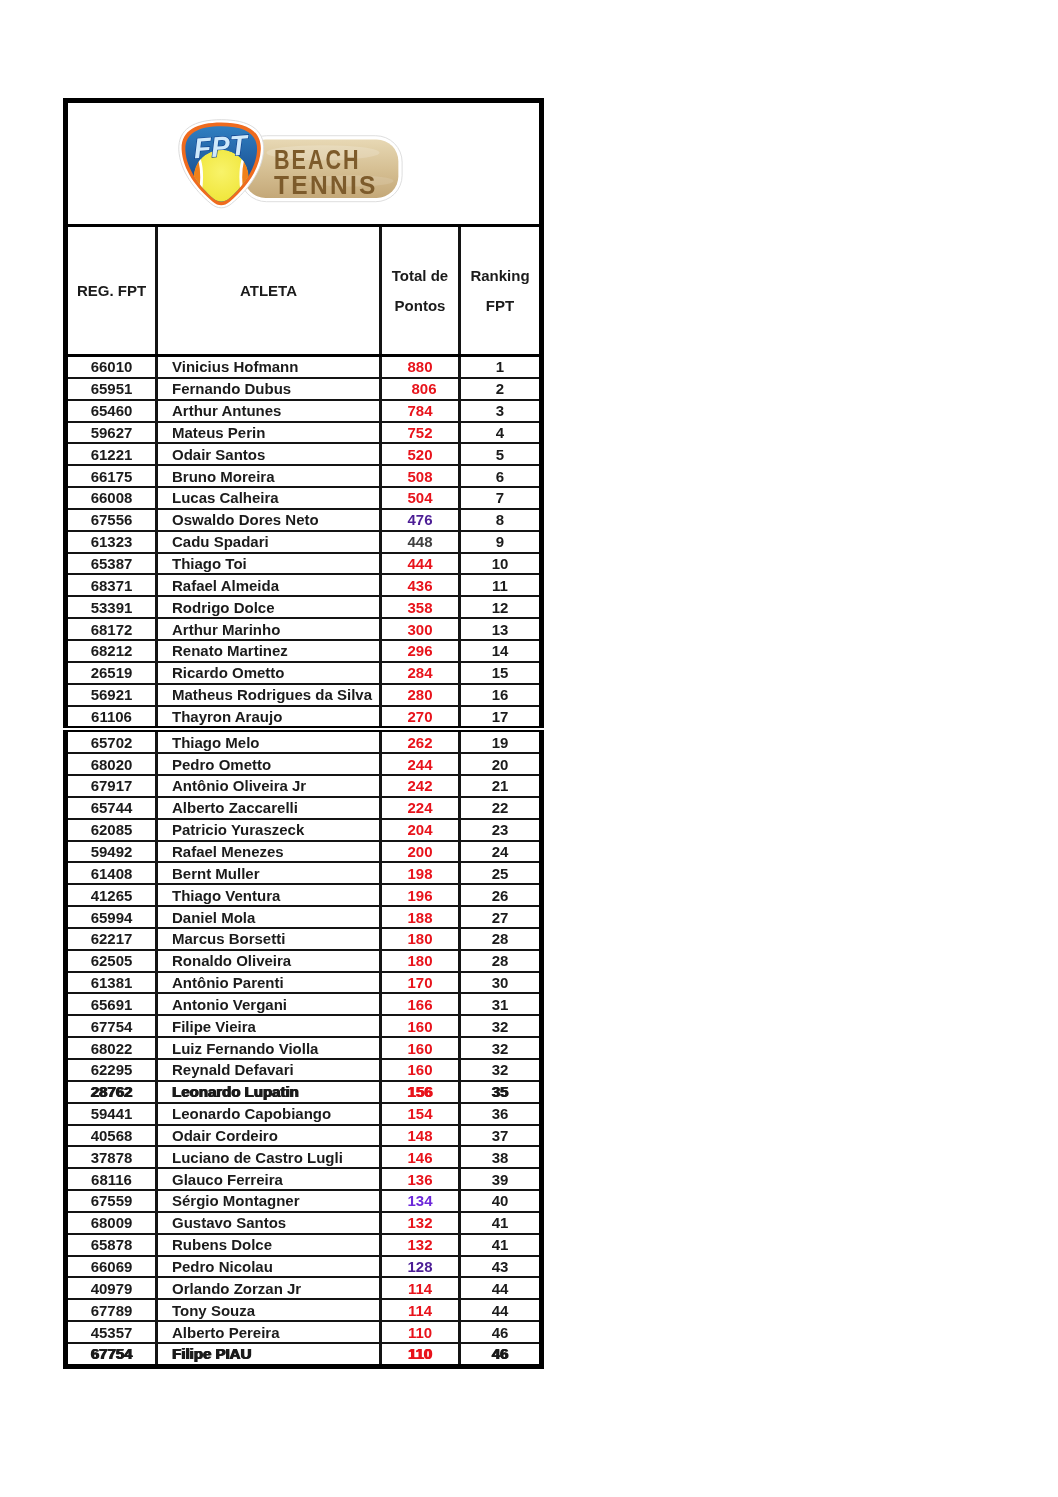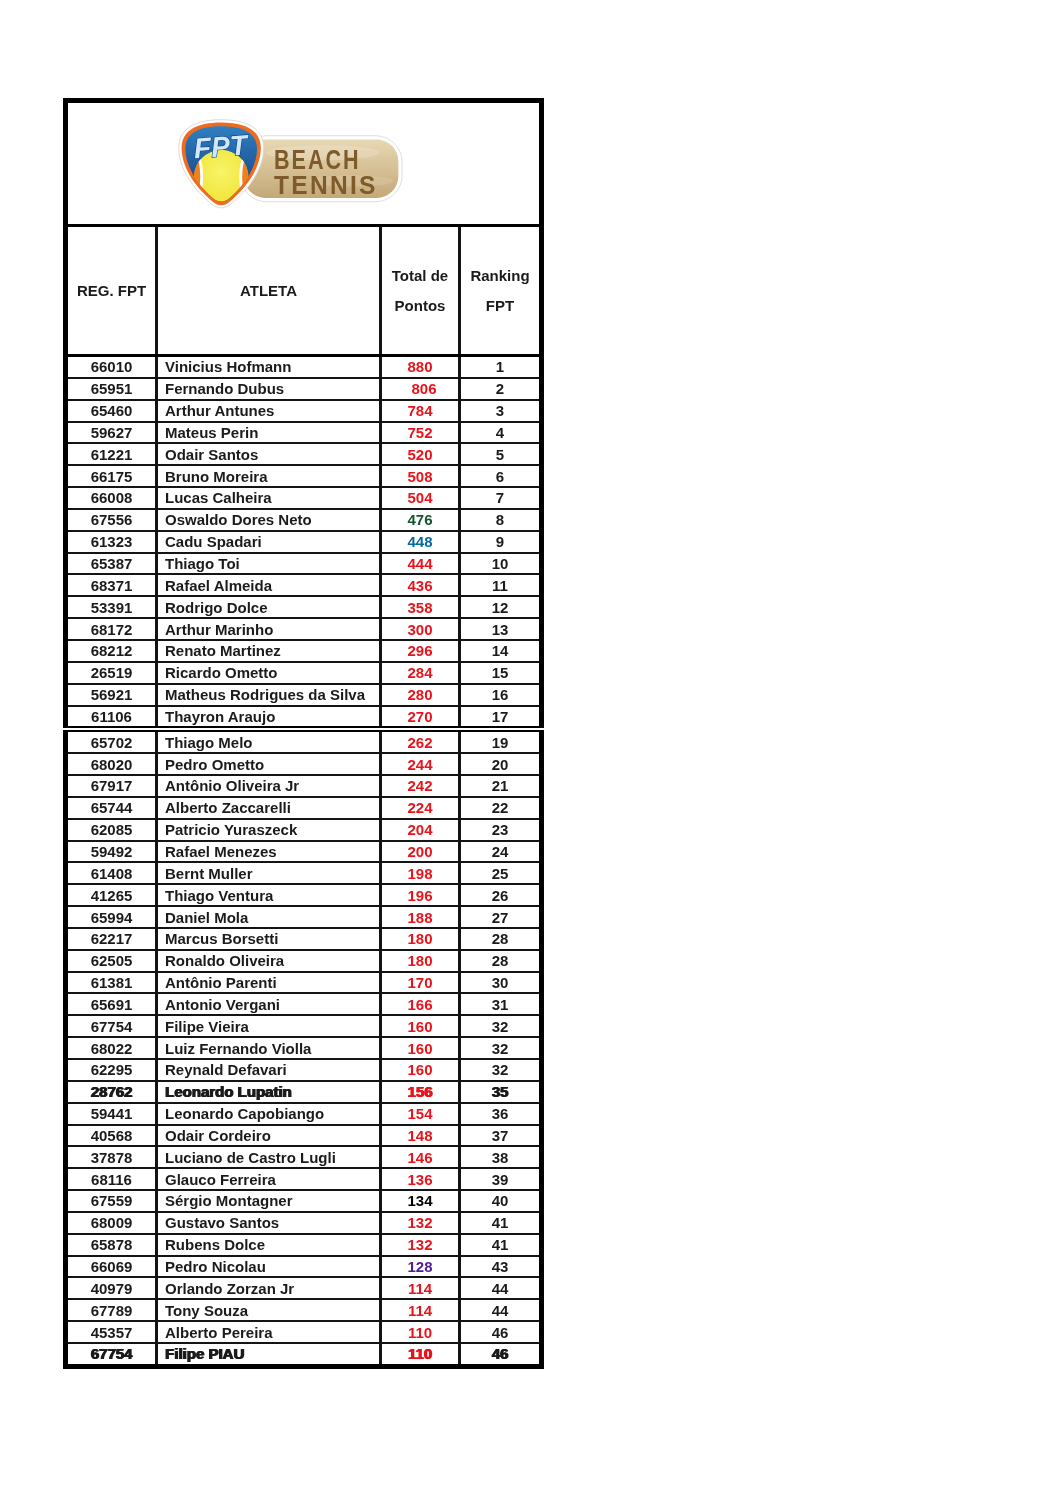--- a/index.html
+++ b/index.html
@@ -32,21 +32,21 @@
     text-align:center; vertical-align:middle;
     white-space:normal; line-height:1.95;
     padding:0 4px;
   }
 
   tbody td {
     height:19.85px; font-size:15px; font-weight:bold; color:#1b1b1b;
     vertical-align:middle; padding:0;
   }
   tbody td.reg  { text-align:center; }
-  tbody td.name { text-align:left; padding-left:7px; }
+  tbody td.name { text-align:left; padding-left:14px; }
   tbody td.pts  { text-align:center; }
   tbody td.rank { text-align:center; }
 
   tr.emphasis td { text-shadow:0.8px 0 0 currentColor, -0.4px 0 0 currentColor; }
   tr.gap-above td { border-top:6px double #000; }
 
   .pill-text { font-weight:bold; letter-spacing:2.5px; }
 </style>
 </head>
 <body>
@@ -160,27 +160,27 @@
         </tr>
         <tr>
           <td class="reg">66008</td>
           <td class="name">Lucas Calheira</td>
           <td class="pts" style="color: rgb(232, 19, 27); text-align: center;">504</td>
           <td class="rank">7</td>
         </tr>
         <tr>
           <td class="reg">67556</td>
           <td class="name">Oswaldo Dores Neto</td>
-          <td class="pts" style="color: #14532d;">476</td>
+          <td class="pts" style="color: #4c1d95;">476</td>
           <td class="rank">8</td>
         </tr>
         <tr>
           <td class="reg">61323</td>
           <td class="name">Cadu Spadari</td>
-          <td class="pts" style="color: #0369a1; margin-left: 28px;">448</td>
+          <td class="pts" style="color: #404040; margin-left: 28px;">448</td>
           <td class="rank">9</td>
         </tr>
         <tr>
           <td class="reg">65387</td>
           <td class="name">Thiago Toi</td>
           <td class="pts" style="color: rgb(232, 19, 27);">444</td>
           <td class="rank">10</td>
         </tr>
         <tr>
           <td class="reg">68371</td>
@@ -346,21 +346,21 @@
         </tr>
         <tr>
           <td class="reg">68116</td>
           <td class="name">Glauco Ferreira</td>
           <td class="pts" style="color: rgb(232, 19, 27);">136</td>
           <td class="rank">39</td>
         </tr>
         <tr>
           <td class="reg">67559</td>
           <td class="name">Sérgio Montagner</td>
-          <td class="pts" style="color: #000000;">134</td>
+          <td class="pts" style="color: #6d28d9;">134</td>
           <td class="rank">40</td>
         </tr>
         <tr>
           <td class="reg">68009</td>
           <td class="name">Gustavo Santos</td>
           <td class="pts" style="color: rgb(232, 19, 27);">132</td>
           <td class="rank">41</td>
         </tr>
         <tr>
           <td class="reg">65878</td>

